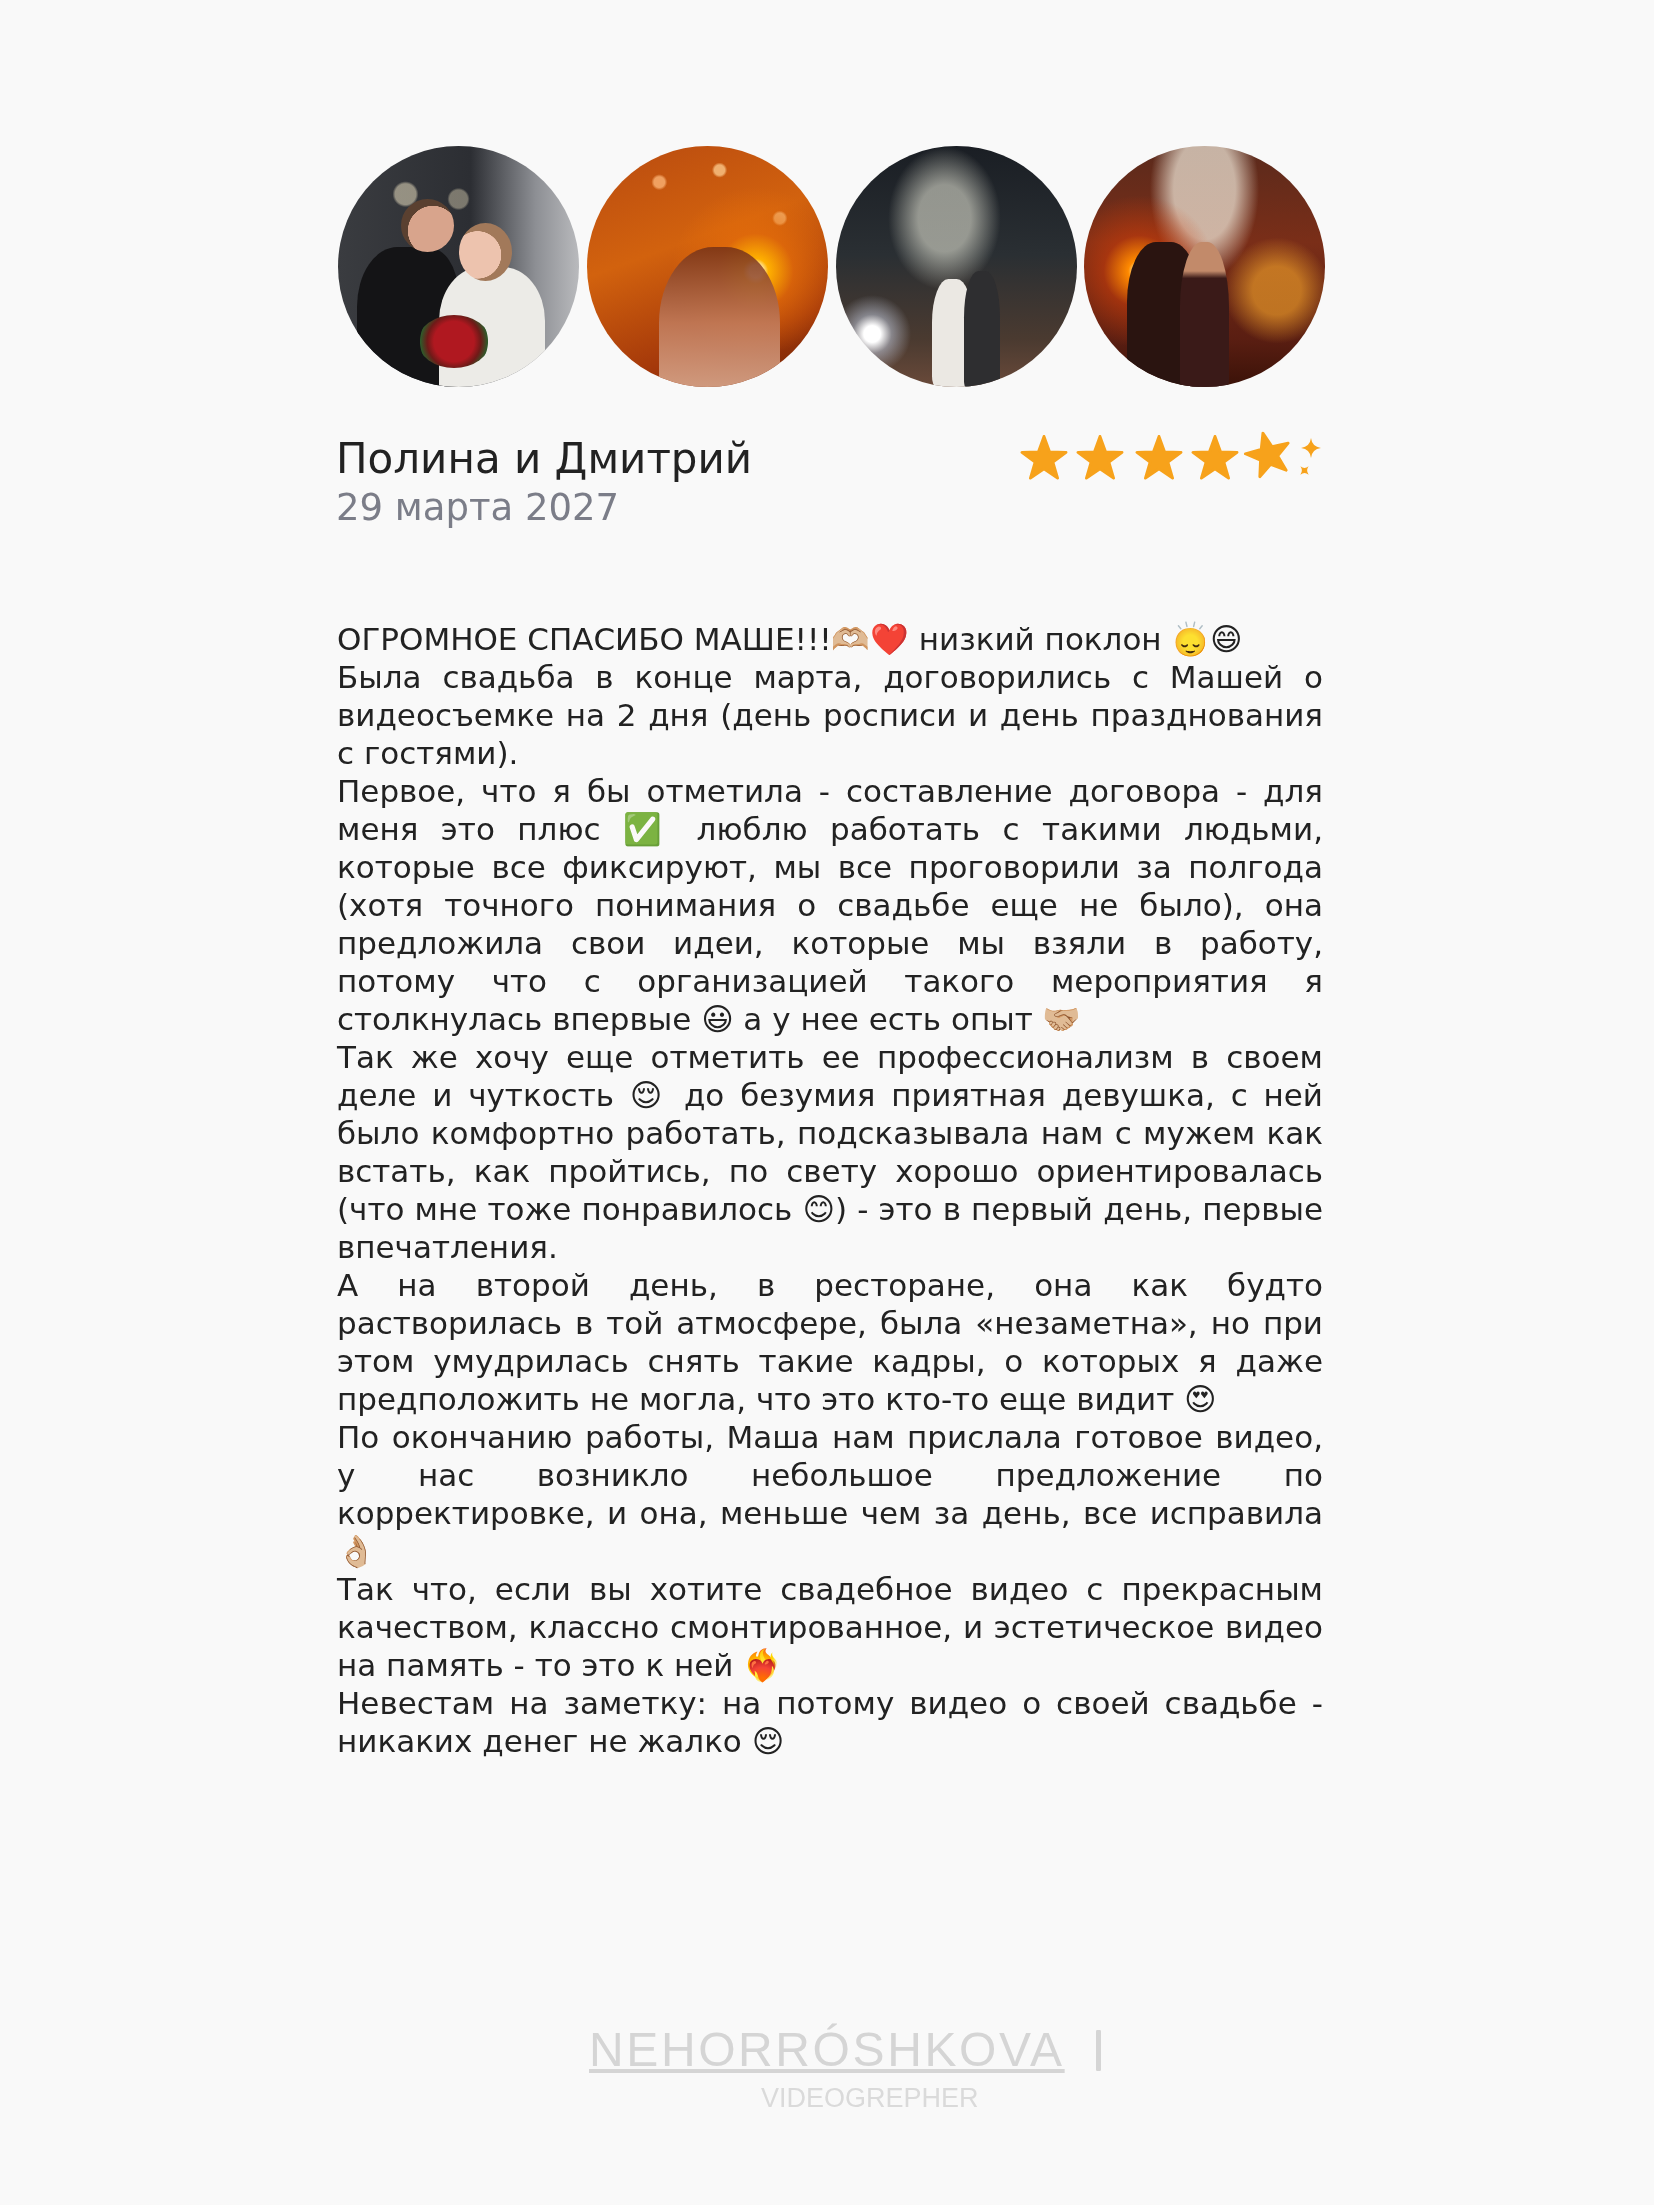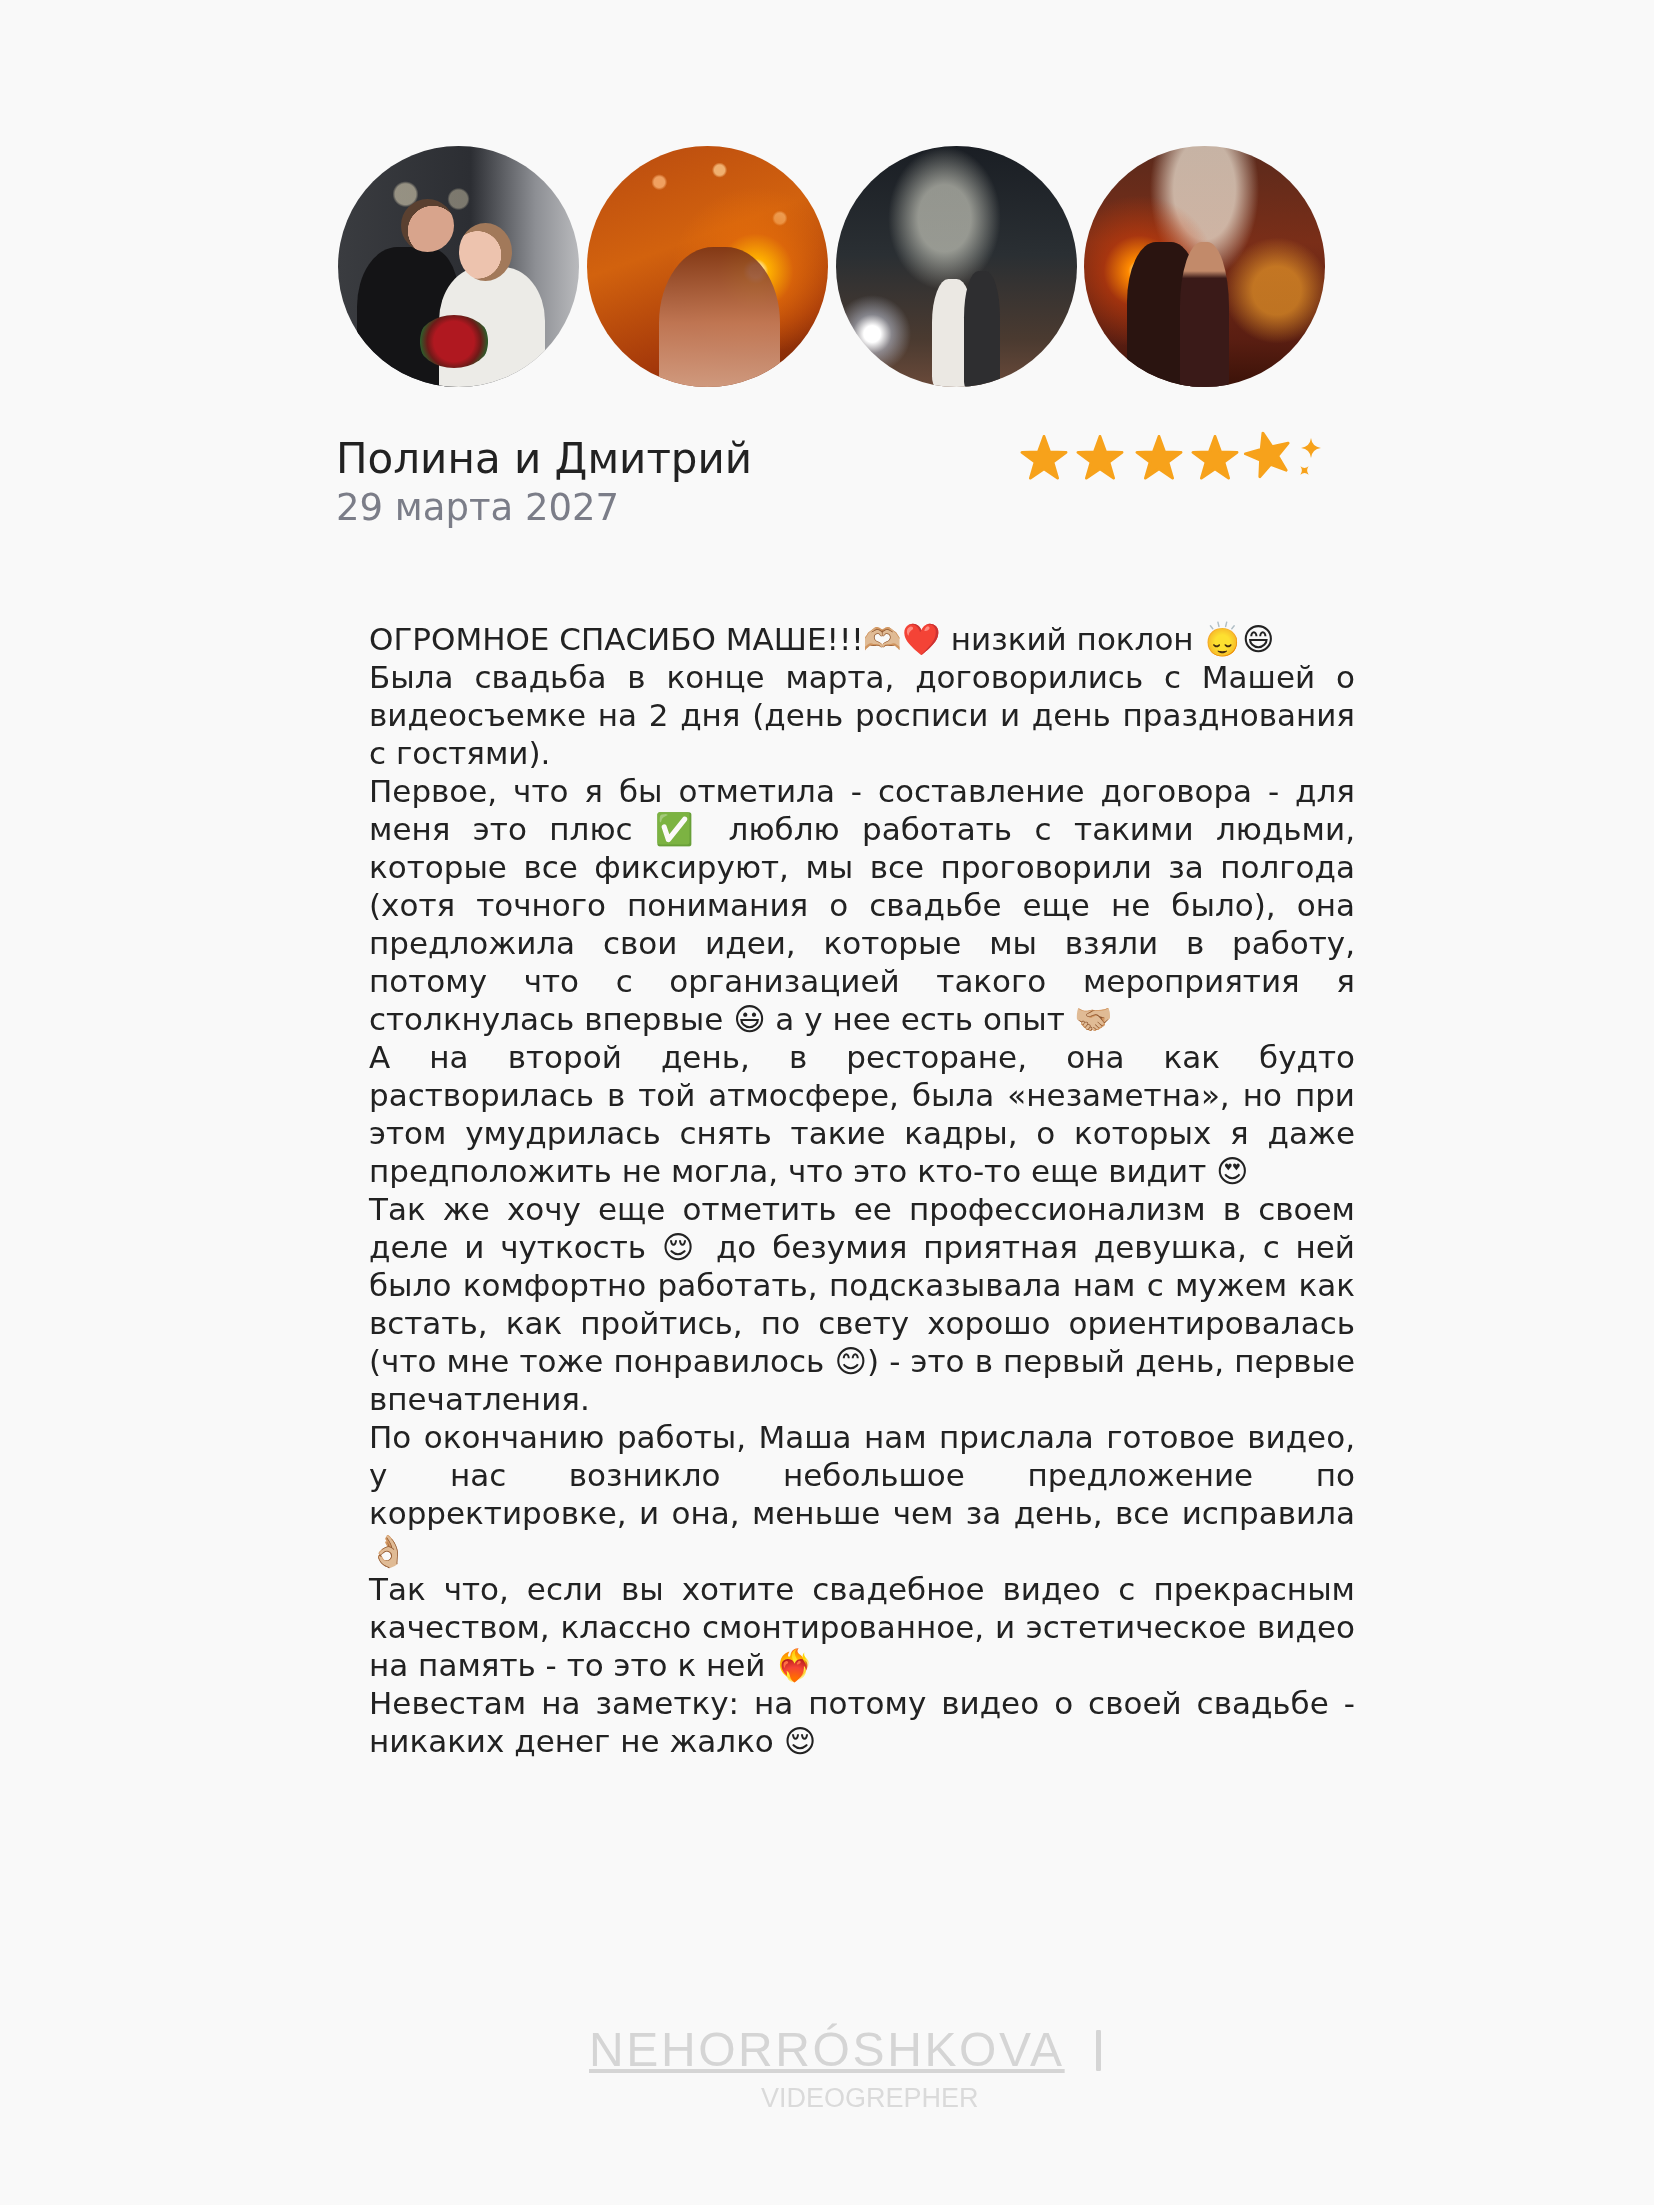--- a/index.html
+++ b/index.html
@@ -63,21 +63,20 @@
 
   .rating { position: absolute; left: 1020px; top: 432px; width: 310px; height: 52px; }
   .star { position: absolute; top: 2.6px; width: 48px; height: 45px; }
   .star svg, .sparkle svg { width: 100%; height: 100%; display: block; }
   .sparkle { position: absolute; }
 
   .review {
     position: absolute; left: 337px; top: 620px; width: 986px;
     font-size: 31px; line-height: 38px; color: #222222;
     text-align: justify;
-    margin-left: 32px;
   }
   .review p { margin: 0; }
 
   .footer { position: absolute; left: 0; width: 1654px; top: 2022px; text-align: center; }
   .brand { position: absolute; left: 589px; top: 0; font-size: 48px; letter-spacing: 2.6px; color: #d5d5d5; white-space: nowrap; font-family: "Liberation Sans", sans-serif; text-decoration: underline; }
   .brand-bar { position: absolute; left: 1096px; top: 7.8px; width: 5.2px; height: 41px; background: #d5d5d5; border-radius: 1.3px; }
   .tagline { position: absolute; left: 761px; top: 61px; font-size: 27px; color: #dadada; letter-spacing: 0px; white-space: nowrap; font-family: "Liberation Sans", sans-serif; }
 </style>
 </head>
 <body>
@@ -141,22 +140,22 @@
     <svg viewBox="0 0 40 40">
         <path d="M20 2 Q22 18 38 20 Q22 22 20 38 Q18 22 2 20 Q18 18 20 2 Z" fill="#F7A21B" transform="rotate(45 20 20)"></path>
       </svg>
   </div>
 </div>
 
 <div class="review">
   <p>ОГРОМНОЕ СПАСИБО МАШЕ!!!🫶🏼❤️ низкий поклон 🙂‍↕️😄</p>
   <p>Была свадьба в конце марта, договорились с Машей о видеосъемке на 2 дня (день росписи и день празднования с гостями).</p>
   <p>Первое, что я бы отметила - составление договора - для меня это плюс ✅ люблю работать с такими людьми, которые все фиксируют, мы все проговорили за полгода (хотя точного понимания о свадьбе еще не было), она предложила свои идеи, которые мы взяли в работу, потому что с организацией такого мероприятия я столкнулась впервые 😃 а у нее есть опыт 🤝🏼</p>
+  <p>Так же хочу еще отметить ее профессионализм в своем деле и чуткость 😌 до безумия приятная девушка, с ней было комфортно работать, подсказывала нам с мужем как встать, как пройтись, по свету хорошо ориентировалась (что мне тоже понравилось 😊) - это в первый день, первые впечатления.</p>
   <p>А на второй день, в ресторане, она как будто растворилась в той атмосфере, была «незаметна», но при этом умудрилась снять такие кадры, о которых я даже предположить не могла, что это кто-то еще видит 😍</p>
-  <p>Так же хочу еще отметить ее профессионализм в своем деле и чуткость 😌 до безумия приятная девушка, с ней было комфортно работать, подсказывала нам с мужем как встать, как пройтись, по свету хорошо ориентировалась (что мне тоже понравилось 😊) - это в первый день, первые впечатления.</p>
   <p>По окончанию работы, Маша нам прислала готовое видео, у нас возникло небольшое предложение по корректировке, и она, меньше чем за день, все исправила 👌🏼</p>
   <p>Так что, если вы хотите свадебное видео с прекрасным качеством, классно смонтированное, и эстетическое видео на память - то это к ней ❤️‍🔥</p>
   <p>Невестам на заметку: на потому видео о своей свадьбе - никаких денег не жалко 😌</p>
 </div>
 
 <div class="footer">
   <div class="brand">NEHORRÓSHKOVA</div>
   <div class="brand-bar"></div>
   <div class="tagline">VIDEOGREPHER</div>
 </div>

